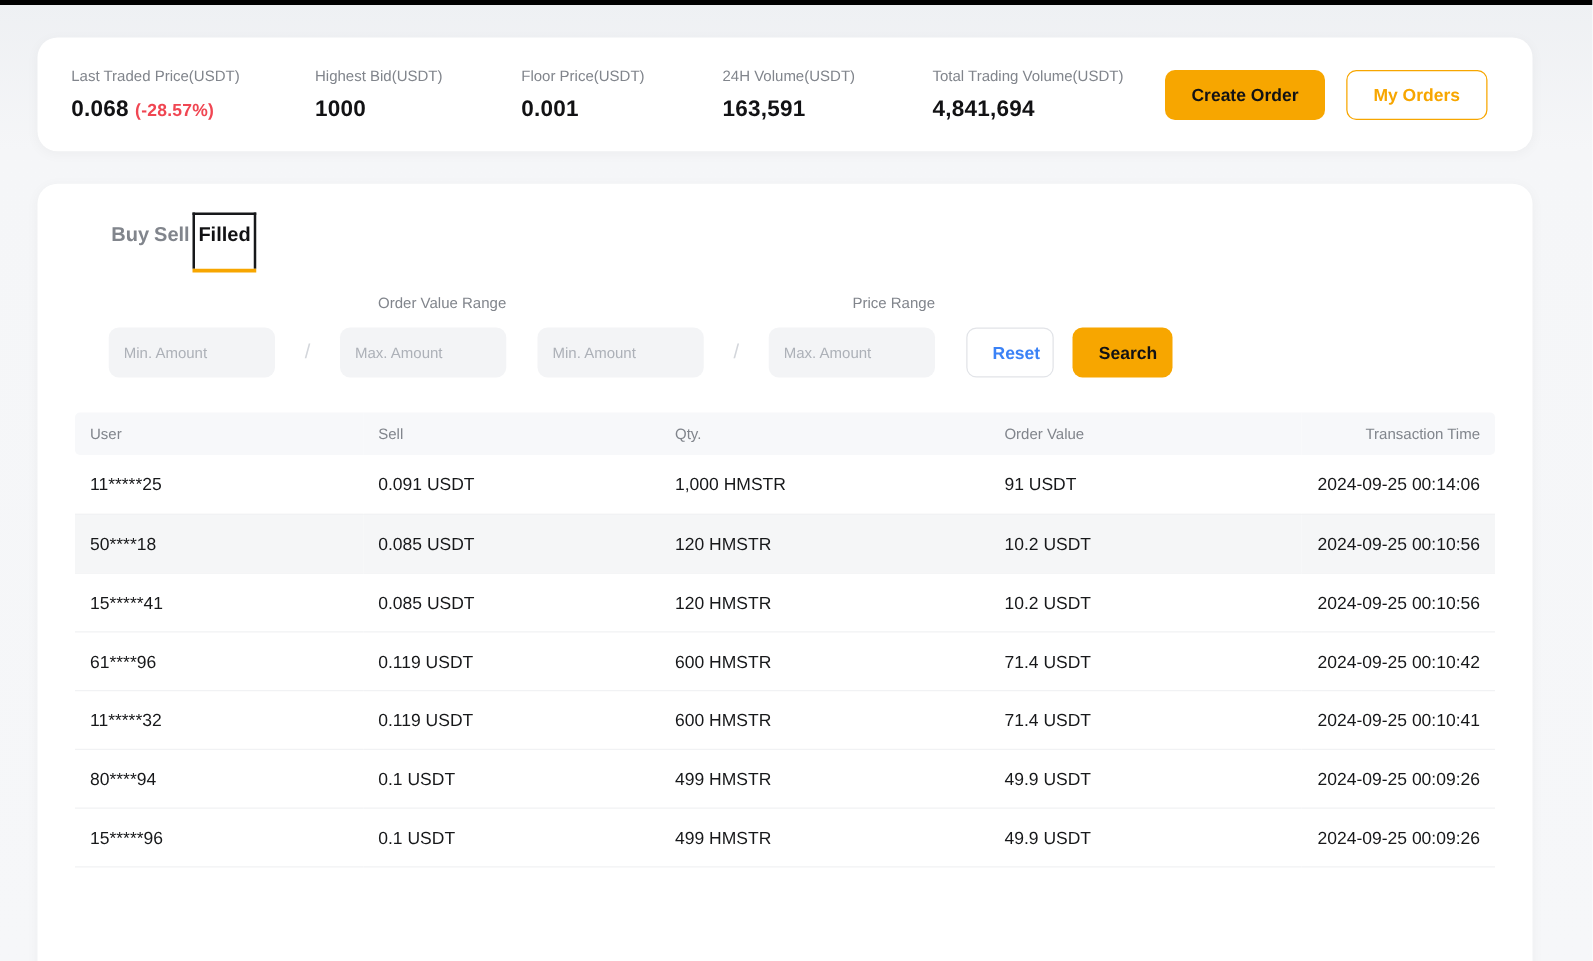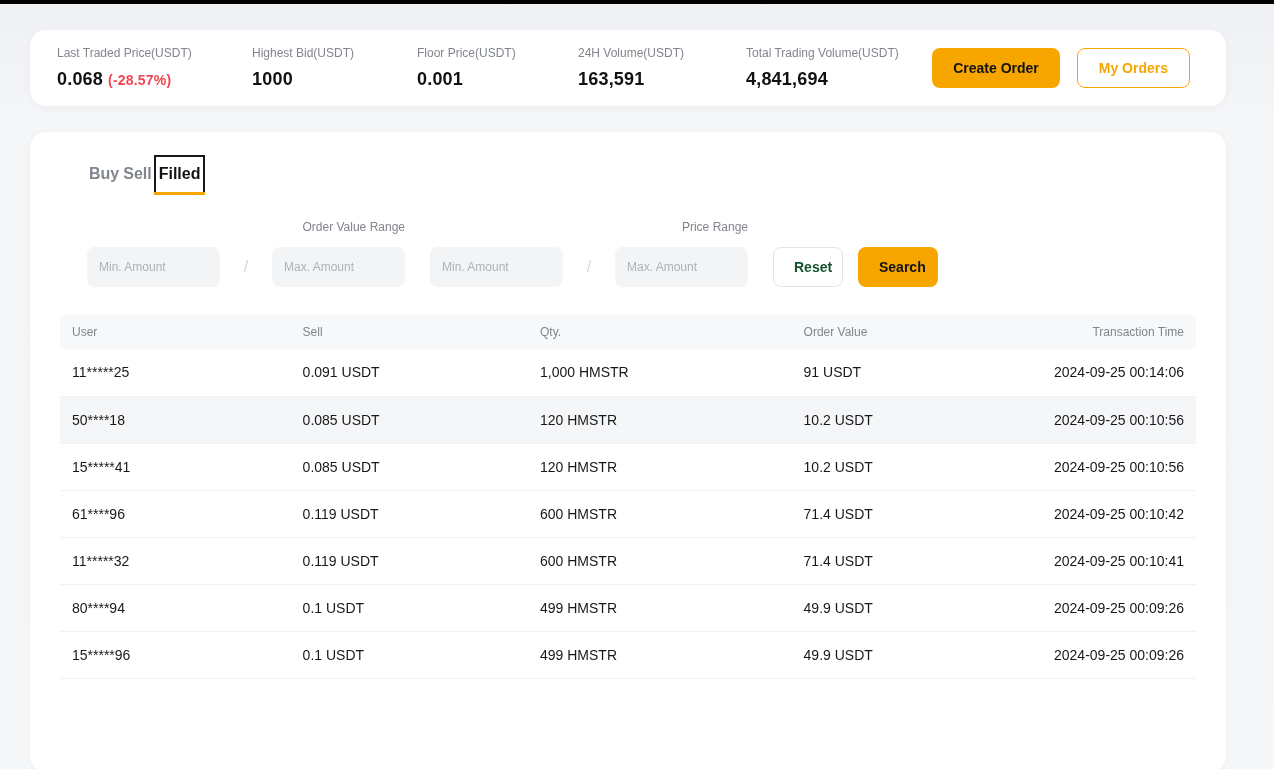--- a/index.html
+++ b/index.html
@@ -12,46 +12,46 @@
   :root { --accent:#f7a600; --negative:#f04652; --muted:#81858c; --faint:#adb1b8; }
 
   .topbar { height:4px; background:#000; width:100%; }
 
   .card {
     background:#fff; border-radius:16px;
     margin:0 48px 0 30px;
     box-shadow:0 2px 10px rgba(20,21,23,0.04);
   }
   .stats-card {
-    margin-top:26px; height:76px;
+    margin-top:26px; height:91px;
     display:flex; align-items:center;
     padding:0 36px 0 27px;
   }
   .stat { display:flex; flex-direction:column; }
   .stat-label { font-size:12px; color:var(--muted); margin-bottom:9px; white-space:nowrap; }
   .stat-value { font-size:18px; font-weight:bold; color:#121214; letter-spacing:0.2px; }
   .stat-change { font-size:14px; font-weight:bold; color:var(--negative); margin-left:5px; }
   .w1{width:195px;} .w2{width:165px;} .w3{width:161px;} .w4{width:168px;} .w5{flex:1;}
 
   .header-buttons { display:flex; gap:17px; align-items:center; }
   .btn { height:40px; border-radius:8px; font-size:14px; font-weight:bold;
          font-family:"Liberation Sans", sans-serif; cursor:pointer; border:none; }
   .btn-primary { background:var(--accent); color:#121214; padding:0 21px; }
   .btn-outline-accent { background:#fff; color:var(--accent); border:1px solid var(--accent); padding:10px 21px; }
-  .btn-outline { background:#fff; color:#14532d; border:1px solid #e2e4e8; padding:4px 20px; font-weight:bold; }
+  .btn-outline { background:#fff; color:#3b82f6; border:1px solid #e2e4e8; padding:4px 20px; font-weight:bold; }
 
   .main-card { margin-top:26px; padding:23px 30px 60px; height:640px; }
 
   .tabs { display:flex; align-items:flex-start; margin-left:27px; height:46px; }
   .tab { font-size:16px; font-weight:bold; color:var(--muted); padding:10px 2px; cursor:pointer; }
   .tab.active {
     color:#121214;
     border:2px solid #17181a;
     border-bottom:none;
-    padding:8px 3px 9px;
+    padding:8px 3px 17px;
     position:relative;
   }
   .tab.active::after {
     content:""; position:absolute; left:-2px; right:-2px; bottom:-3px;
     height:3px; background:var(--accent);
   }
 
   .filters { display:flex; align-items:flex-end; margin-left:27px; margin-top:19px; }
   .filter-group { display:flex; flex-direction:column; }
   .filter-label { font-size:12px; color:var(--muted); margin-bottom:13px;text-align:right; }

